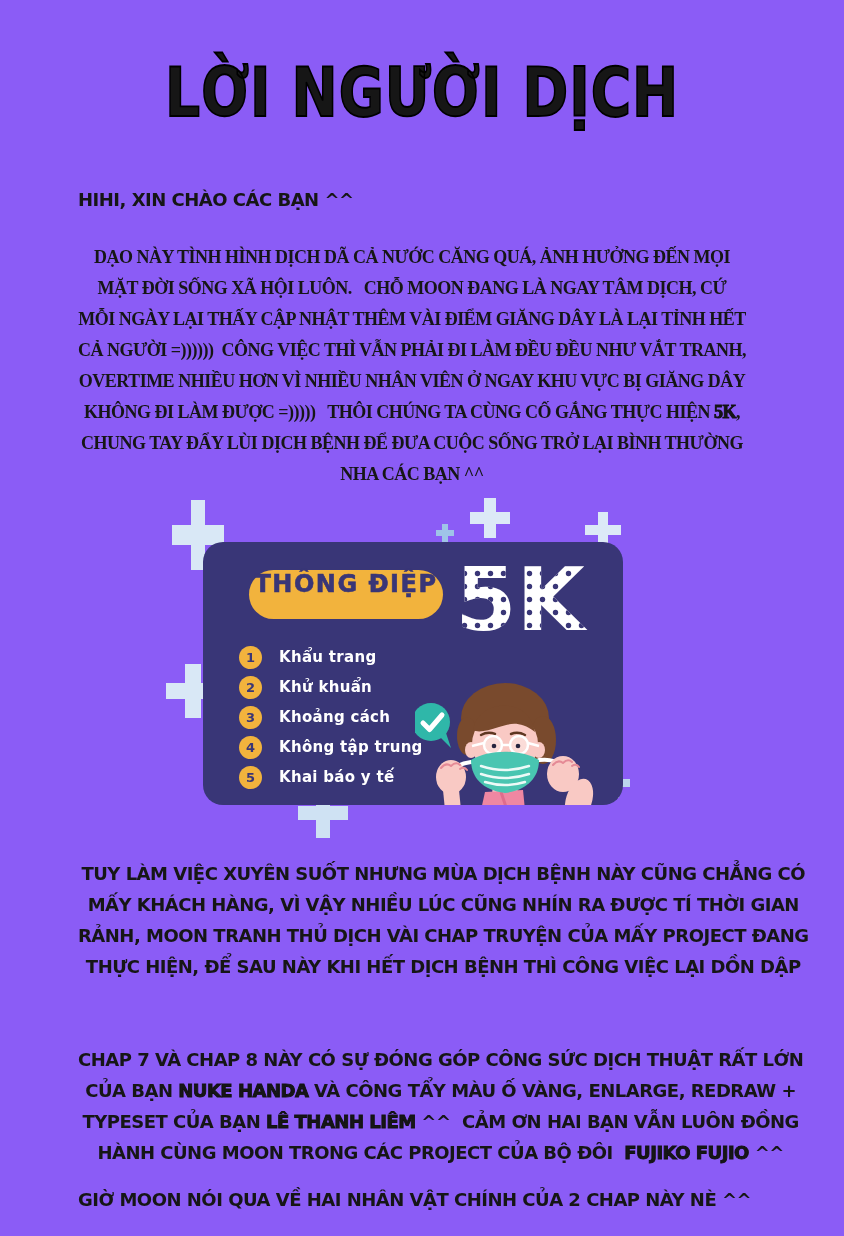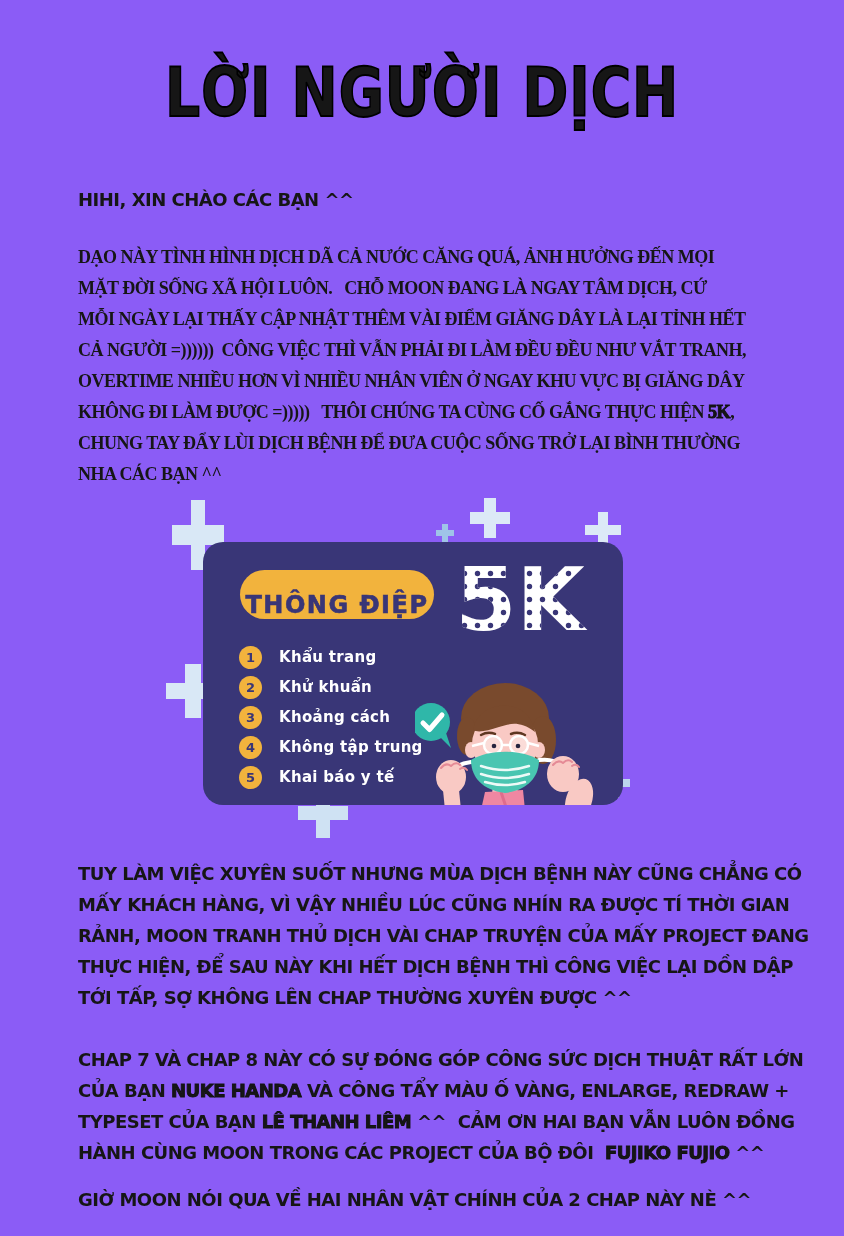--- a/index.html
+++ b/index.html
@@ -7,40 +7,40 @@
     position:relative;width:844px;height:1236px;background:#8b5cf6;overflow:hidden;
     font-family:"DejaVu Sans","Liberation Sans",sans-serif;color:#161616;font-weight:bold;
   }
   
   .title{
     position:absolute;top:52px;left:0;width:100%;text-align:center;
     font-size:58px;letter-spacing:1px;-webkit-text-stroke:1.6px #000;
     transform:scale(0.95,1.18);transform-origin:center top;white-space:pre;
   }
   
-  .tblock{position:absolute;left:78px;}
+  .tblock{position:absolute;left:78px;text-align:center;}
   .tline{white-space:pre;font-size:18px;line-height:31px;letter-spacing:-0.5px;}
   .tline .hv{-webkit-text-stroke:0.9px #111;}
   .greeting{top:184px;}
   .para1{top:242px;font-family:Liberation Serif, serif;}
   .para2{top:858px;}
   .para3{top:1044px;}
   .closing{top:1184px;}
   
   .poster-area{position:absolute;left:0;top:492px;width:844px;height:356px;}
   .plus{position:absolute;}
   .plus::before{content:"";position:absolute;left:36%;top:0;width:28%;height:100%;background:var(--c);}
   .plus::after{content:"";position:absolute;top:36%;left:0;height:28%;width:100%;background:var(--c);}
   .card{
     position:absolute;left:203px;top:50px;width:420px;height:263px;
     background:#393677;border-radius:20px;overflow:hidden;
   }
   .badge{
-    position:absolute;left:37px;top:28px;width:194px;height:49px;border-radius:25px;
-    background:#f2b33d;display:flex;align-items:flex-end;justify-content:center;
+    position:absolute;left:46px;top:28px;width:194px;height:49px;border-radius:25px;
+    background:#f2b33d;display:flex;align-items:flex-start;justify-content:center;
   }
   .badge span{
     font-size:24px;color:#393677;letter-spacing:1.5px;-webkit-text-stroke:0.6px #393677;white-space:pre;
   }
   .fivek{position:absolute;left:242px;top:12px;}
   .items{position:absolute;left:36px;top:100px;}
   .item{display:flex;align-items:center;height:30px;}
   .item .num{
     width:23px;height:23px;border-radius:50%;background:#f2b33d;color:#393677;
     font-size:13px;display:flex;align-items:center;justify-content:center;flex:0 0 23px;
@@ -167,21 +167,20 @@
         <ellipse cx="164" cy="122" rx="13" ry="22" fill="#f9c9c4" transform="rotate(18 164 122)"></ellipse>
       </svg>
     </div>
   </div>
 
   <div class="tblock para2">
     <div class="tline"><span>TUY LÀM VIỆC XUYÊN SUỐT NHƯNG MÙA DỊCH BỆNH NÀY CŨNG CHẲNG CÓ</span><span class="hv"></span><span></span></div>
     <div class="tline"><span>MẤY KHÁCH HÀNG, VÌ VẬY NHIỀU LÚC CŨNG NHÍN RA ĐƯỢC TÍ THỜI GIAN</span><span class="hv"></span><span></span></div>
     <div class="tline"><span>RẢNH, MOON TRANH THỦ DỊCH VÀI CHAP TRUYỆN CỦA MẤY PROJECT ĐANG</span><span class="hv"></span><span></span></div>
     <div class="tline"><span>THỰC HIỆN, ĐỂ SAU NÀY KHI HẾT DỊCH BỆNH THÌ CÔNG VIỆC LẠI DỒN DẬP</span><span class="hv"></span><span></span></div>
-    <div class="tline"><span>TỚI TẤP, SỢ KHÔNG LÊN CHAP THƯỜNG XUYÊN ĐƯỢC ^^</span><span class="hv"></span><span></span></div>
   </div>
 
   <div class="tblock para3">
     <div class="tline"><span>CHAP 7 VÀ CHAP 8 NÀY CÓ SỰ ĐÓNG GÓP CÔNG SỨC DỊCH THUẬT RẤT LỚN</span><span class="hv"></span><span></span></div>
     <div class="tline"><span>CỦA BẠN </span><span class="hv">NUKE HANDA</span><span> VÀ CÔNG TẨY MÀU Ố VÀNG, ENLARGE, REDRAW +</span></div>
     <div class="tline"><span>TYPESET CỦA BẠN </span><span class="hv">LÊ THANH LIÊM</span><span> ^^  CẢM ƠN HAI BẠN VẪN LUÔN ĐỒNG</span></div>
     <div class="tline"><span>HÀNH CÙNG MOON TRONG CÁC PROJECT CỦA BỘ ĐÔI  </span><span class="hv">FUJIKO FUJIO</span><span> ^^</span></div>
   </div>
 
   <div class="tblock closing">

